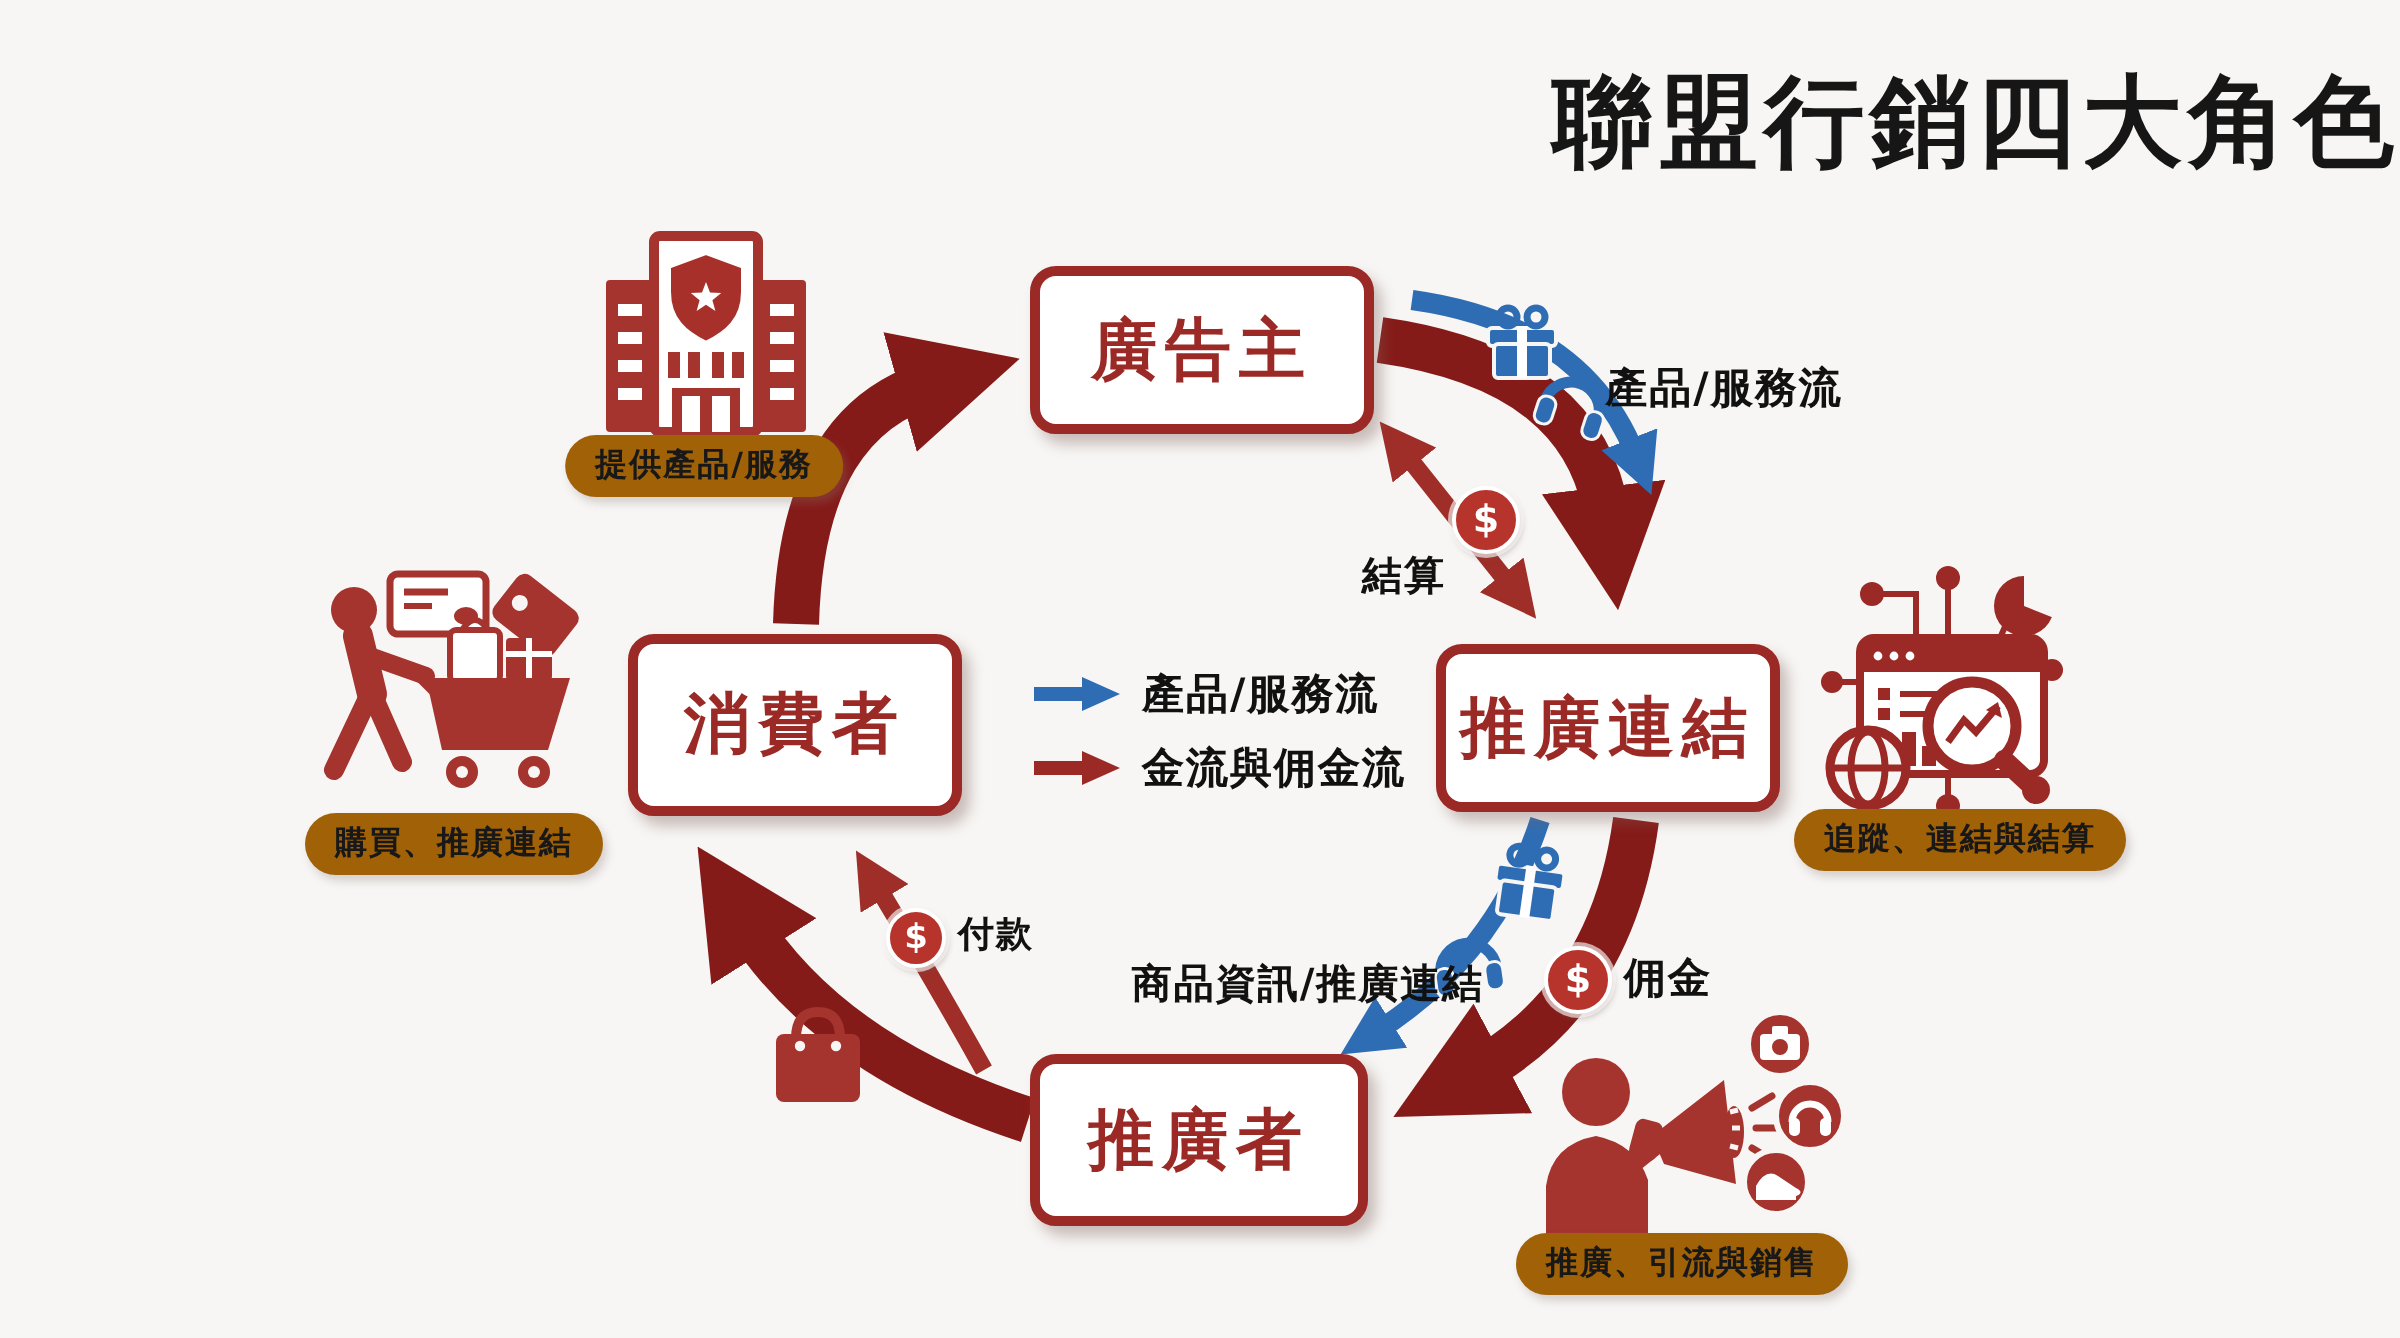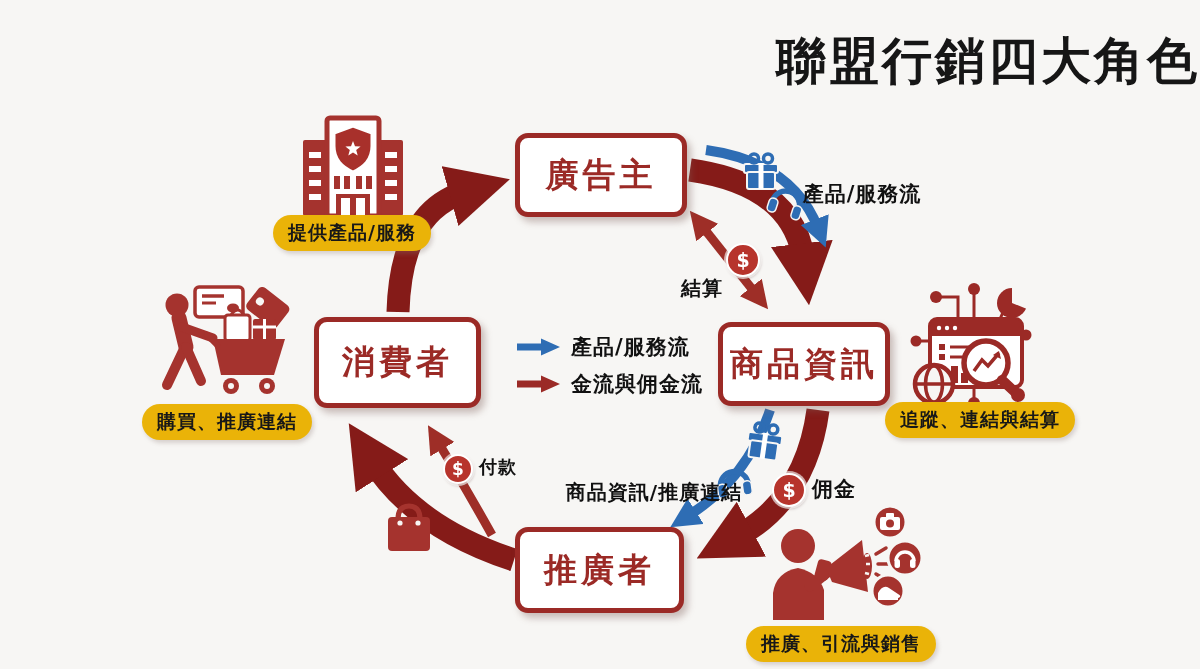--- a/index.html
+++ b/index.html
@@ -8,21 +8,21 @@
   .abs{position:absolute;}
   .title{left:0;top:28px;width:1200px;text-align:right;font-size:50px;font-weight:700;
          color:#161616;letter-spacing:3px;}
   .node-box{background:#ffffff;border:5px solid #9b2a26;border-radius:13px;
             box-shadow:4px 5px 7px rgba(130,100,95,.40);display:flex;align-items:center;
             justify-content:center;font-size:33px;font-weight:800;color:#9b2a26;letter-spacing:4px;text-align:center;}
   .box-advertiser{left:515px;top:133px;width:162px;height:74px;}
   .box-platform  {left:718px;top:322px;width:162px;height:74px;}
   .box-consumer  {left:314px;top:317px;width:157px;height:81px;}
   .box-promoter  {left:515px;top:514px;width:159px;height:76px;margin-top:13px;}
-  .pill{background:#eab308;border-radius:20px;padding:5px 15px;font-size:19px;font-weight:700;
+  .pill{background:#a16207;border-radius:20px;padding:5px 15px;font-size:16px;font-weight:700;
         color:#181818;white-space:nowrap;box-shadow:2px 3px 4px rgba(140,120,115,.30);
         transform:translate(-50%,-50%);letter-spacing:1px;}
   .flow-label{font-size:20px;font-weight:700;color:#111;white-space:nowrap;
               transform:translate(-50%,-50%);letter-spacing:1px;}
   .coin{border-radius:50%;background:#b7342c;border:2px solid #fff;
         box-shadow:0 0 0 2px rgba(247,246,244,.65),1px 2px 3px rgba(120,90,90,.4);
         display:flex;align-items:center;justify-content:center;color:#fff;font-weight:800;}
   .coin-lg{width:30px;height:30px;font-size:19px;}
   .coin-md{width:26px;height:26px;font-size:17px;}
   .legend{left:517px;top:333px;display:flex;flex-direction:column;gap:9px;}
@@ -255,33 +255,33 @@
       <circle cx="30" cy="20" r="2.6" fill="#f7f6f4"></circle>
     </g>
   </svg>
 
   <div class="abs title">聯盟行銷四大角色</div>
 
   <div class="abs node-box box-advertiser">
     <span>廣告主</span>
   </div>
   <div class="abs node-box box-platform">
-    <span>商品資訊</span>
+    <span>推廣連結</span>
   </div>
   <div class="abs node-box box-consumer">
     <span>消費者</span>
   </div>
   <div class="abs node-box box-promoter">
     <span>推廣者</span>
   </div>
 
   <div class="abs pill" style="left:352px;top:233px;">提供產品/服務</div>
   <div class="abs pill" style="left:227px;top:422px;">購買、推廣連結</div>
   <div class="abs pill" style="left:980px;top:420px;">追蹤、連結與結算</div>
-  <div class="abs pill" style="left:841px;top:632px;margin-top:12px;">推廣、引流與銷售</div>
+  <div class="abs pill" style="left:841px;top:632px;">推廣、引流與銷售</div>
 
   <div class="abs flow-label" style="left:862px;top:194px;font-size:21px;">產品/服務流</div>
   <div class="abs flow-label" style="left:702px;top:288px;">結算</div>
   <div class="abs flow-label" style="left:654px;top:452px;margin-top:40px;">商品資訊/推廣連結</div>
   <div class="abs flow-label" style="left:834px;top:489px;font-size:21px;">佣金</div>
   <div class="abs flow-label" style="left:498px;top:467px;font-size:18px;">付款</div>
 
   <div class="abs coin coin-lg" style="left:726px;top:243px;">
     <span>$</span>
   </div>

